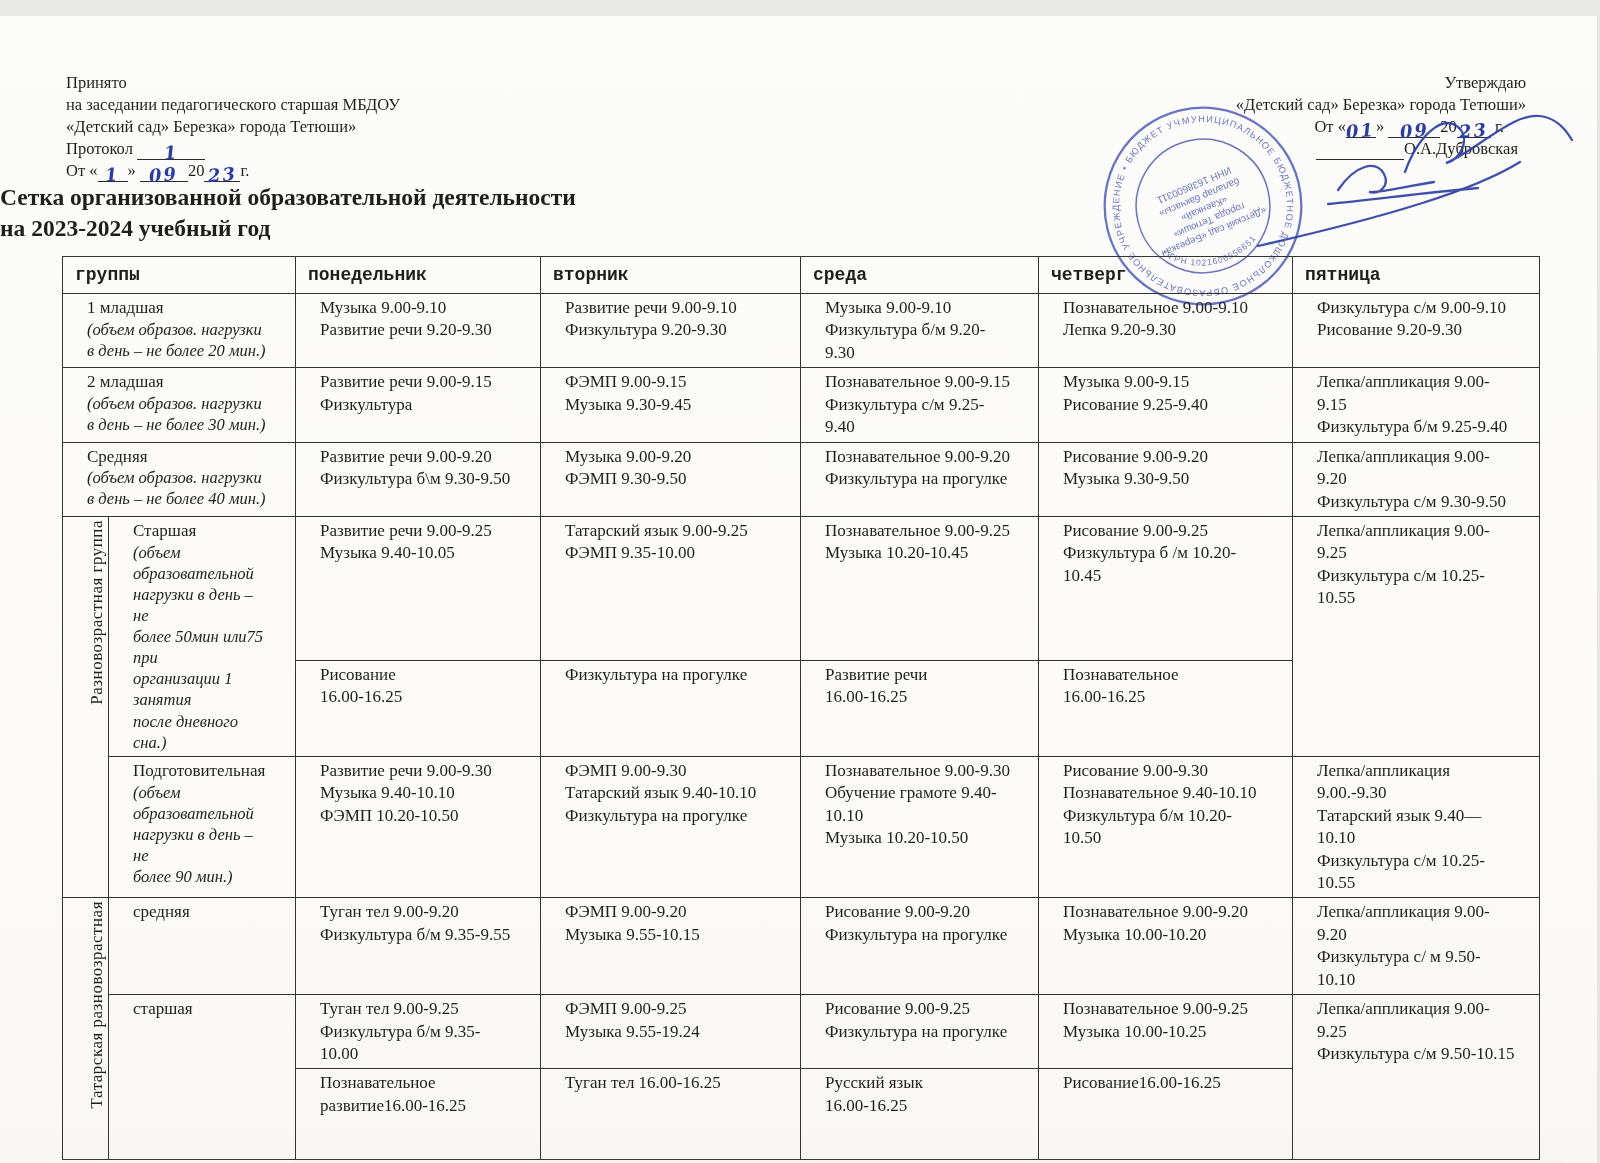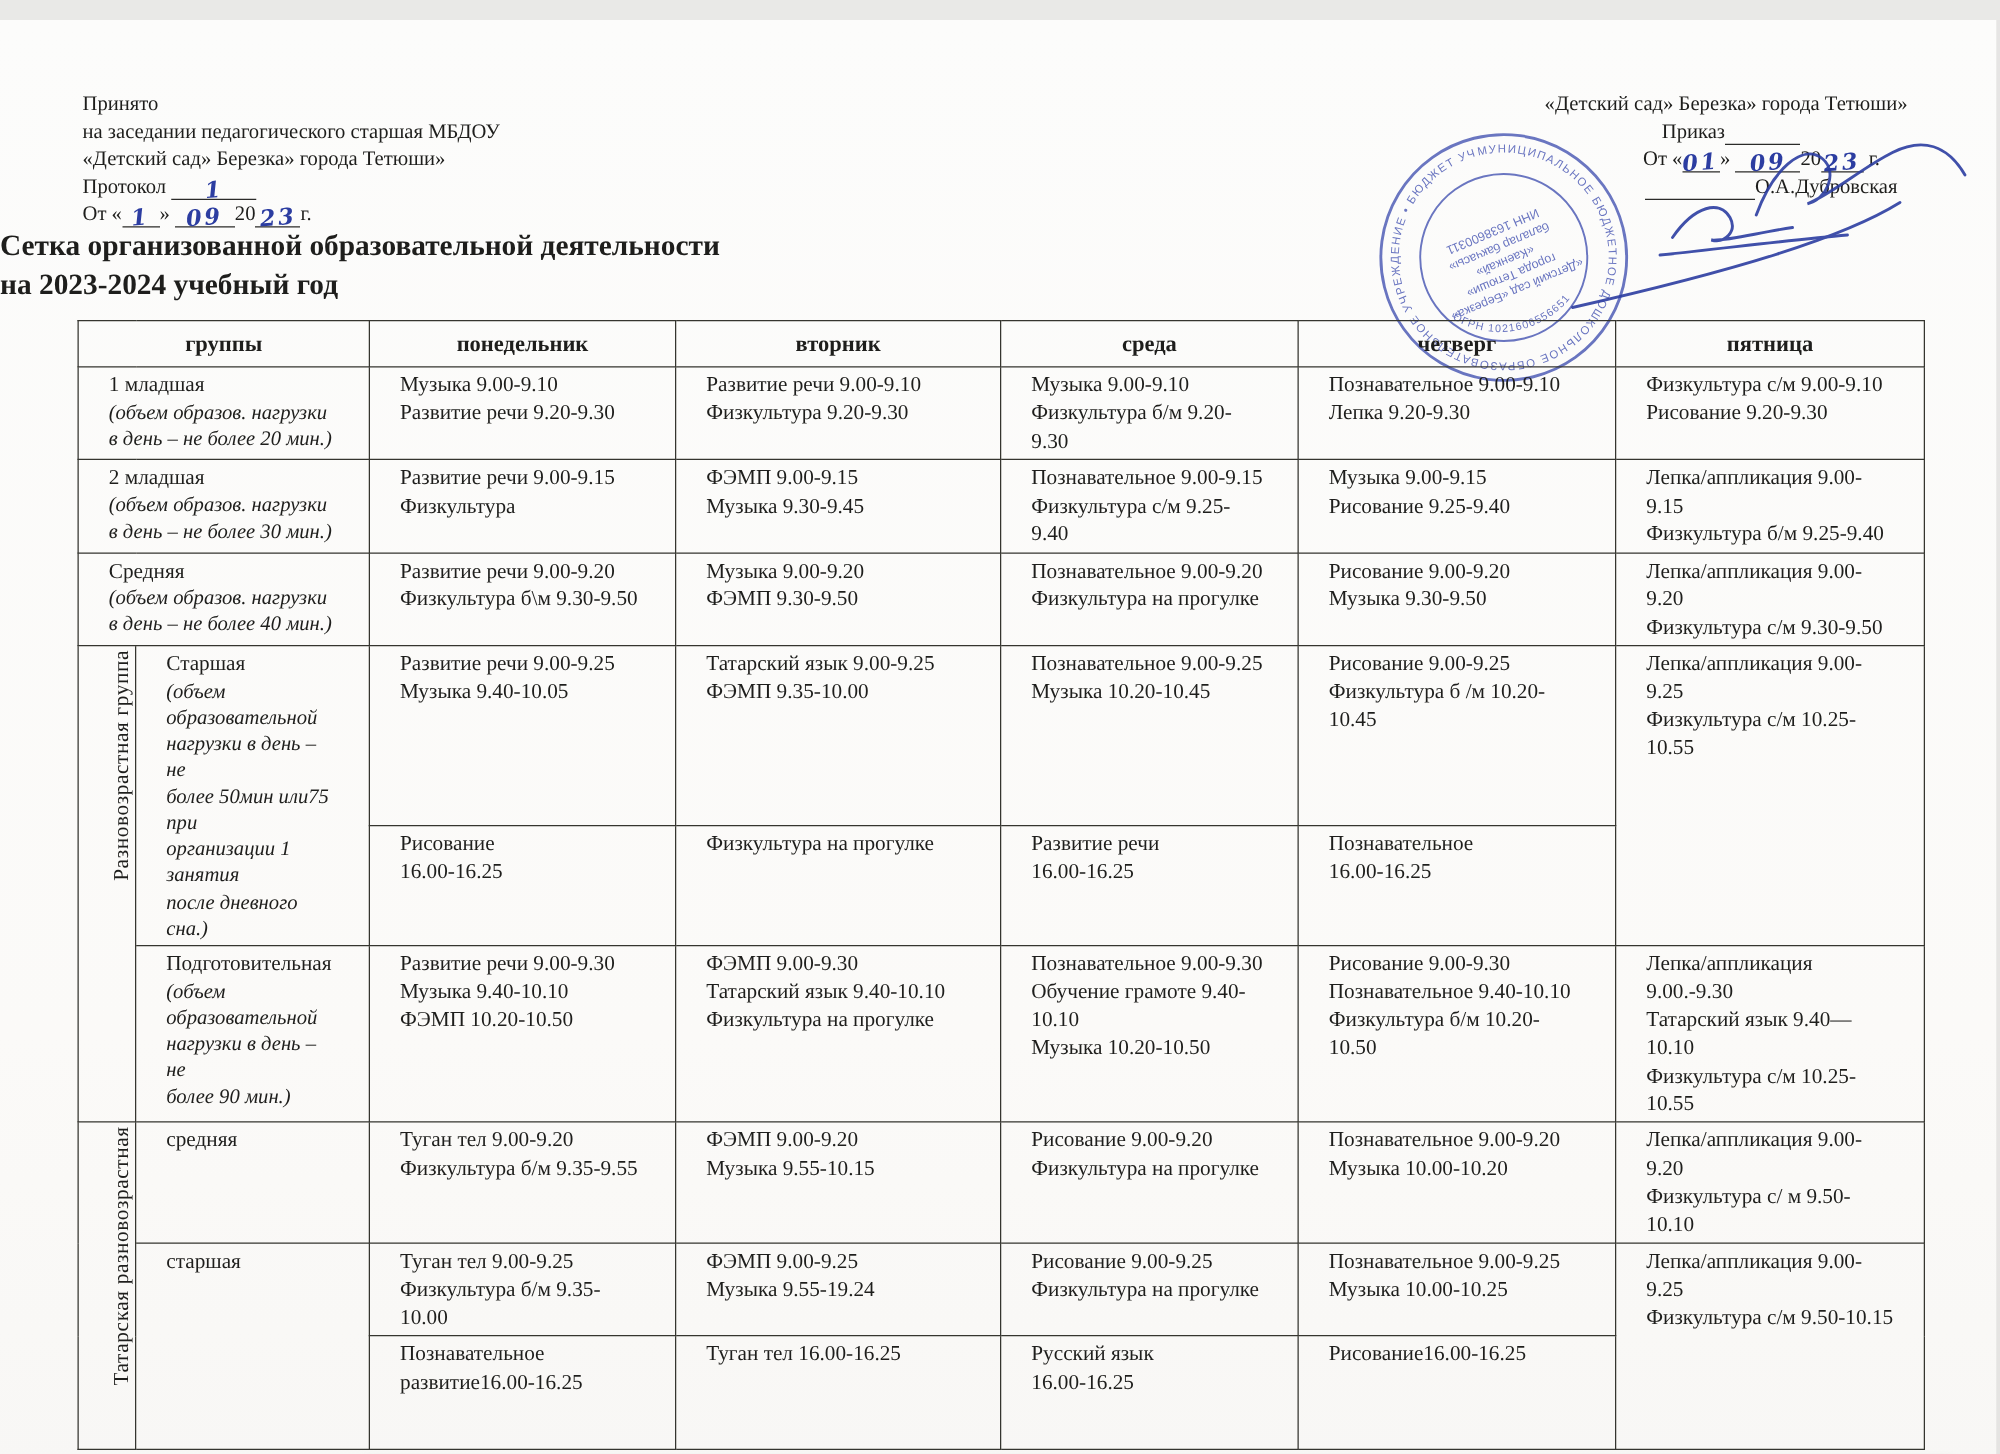--- a/index.html
+++ b/index.html
@@ -21,21 +21,21 @@
   
   .title { position:absolute; left:0; top:166px; width:1600px; text-align:left;
            font-size:23.5px; font-weight:bold; line-height:31px; }
   
   .stamp { position:absolute; left:1098px; top:84px; width:210px; height:212px; filter:blur(0.4px); opacity:.82; }
   .sigs  { position:absolute; left:1220px; top:78px; width:360px; height:175px; opacity:.9; }
   
   .tablewrap { position:absolute; left:62px; top:240px; width:1478px; }
   table.sched { width:100%; table-layout:fixed; border-collapse:collapse; }
   .sched th, .sched td { border:1.6px solid #35352f; vertical-align:top; padding:3px 24px; font-size:17px; }
-  .sched th { font-size:18px; font-weight:bold; text-align:center; vertical-align:middle; padding:6px 12px; }
+  .sched th { font-size:18px; font-weight:bold; text-align:left; vertical-align:middle; padding:6px 12px;font-family:Liberation Mono, monospace; }
   .day  { white-space:pre-line; line-height:1.32; font-weight:500; }
   .gname{ line-height:1.28; }
   .note { font-style:italic; white-space:pre-line; line-height:1.28; font-size:16.5px; }
   .vcell{ text-align:center; vertical-align:middle; padding:2px; }
   .vtext{ writing-mode:vertical-rl; transform:rotate(180deg); white-space:nowrap;
           display:inline-block; font-size:17px; letter-spacing:.5px; }
   
   .smudge1 { position:absolute; bottom:3px; left:290px; right:36px; height:9px;
              background:#aeaeac; opacity:.5; filter:blur(3px); border-radius:5px; }
   .smudge2 { position:absolute; bottom:0; left:0; right:0; height:4px;
@@ -56,24 +56,22 @@
       <span>Протокол</span>
       <span class="u" style="width:68px"><span class="hand">1</span></span>
     </div>
     <div>
       <span>От «</span><span class="u" style="width:30px"><span class="hand">1</span></span><span>»</span>
       <span class="u" style="width:48px"><span class="hand">09</span></span><span>20</span><span class="u" style="width:36px"><span class="hand">23</span></span><span>г.</span>
     </div>
   </div>
 
   <div class="approved">
+    <div>Утверждаю</div>
     <div>«Детский сад» Березка» города Тетюши»</div>
-    <div class="l4">
-      <span>Приказ</span><span class="u" style="width:60px"></span>
-    </div>
     <div class="l5">
       <span>От «</span><span class="u" style="width:30px"><span class="hand">01</span></span><span>»</span>
       <span class="u" style="width:52px"><span class="hand">09</span></span><span>20</span><span class="u" style="width:34px"><span class="hand">23</span></span>
       <span>г.</span>
     </div>
     <div class="l6">
       <span class="u" style="width:88px"></span><span>О.А.Дубровская</span>
     </div>
   </div>
 

